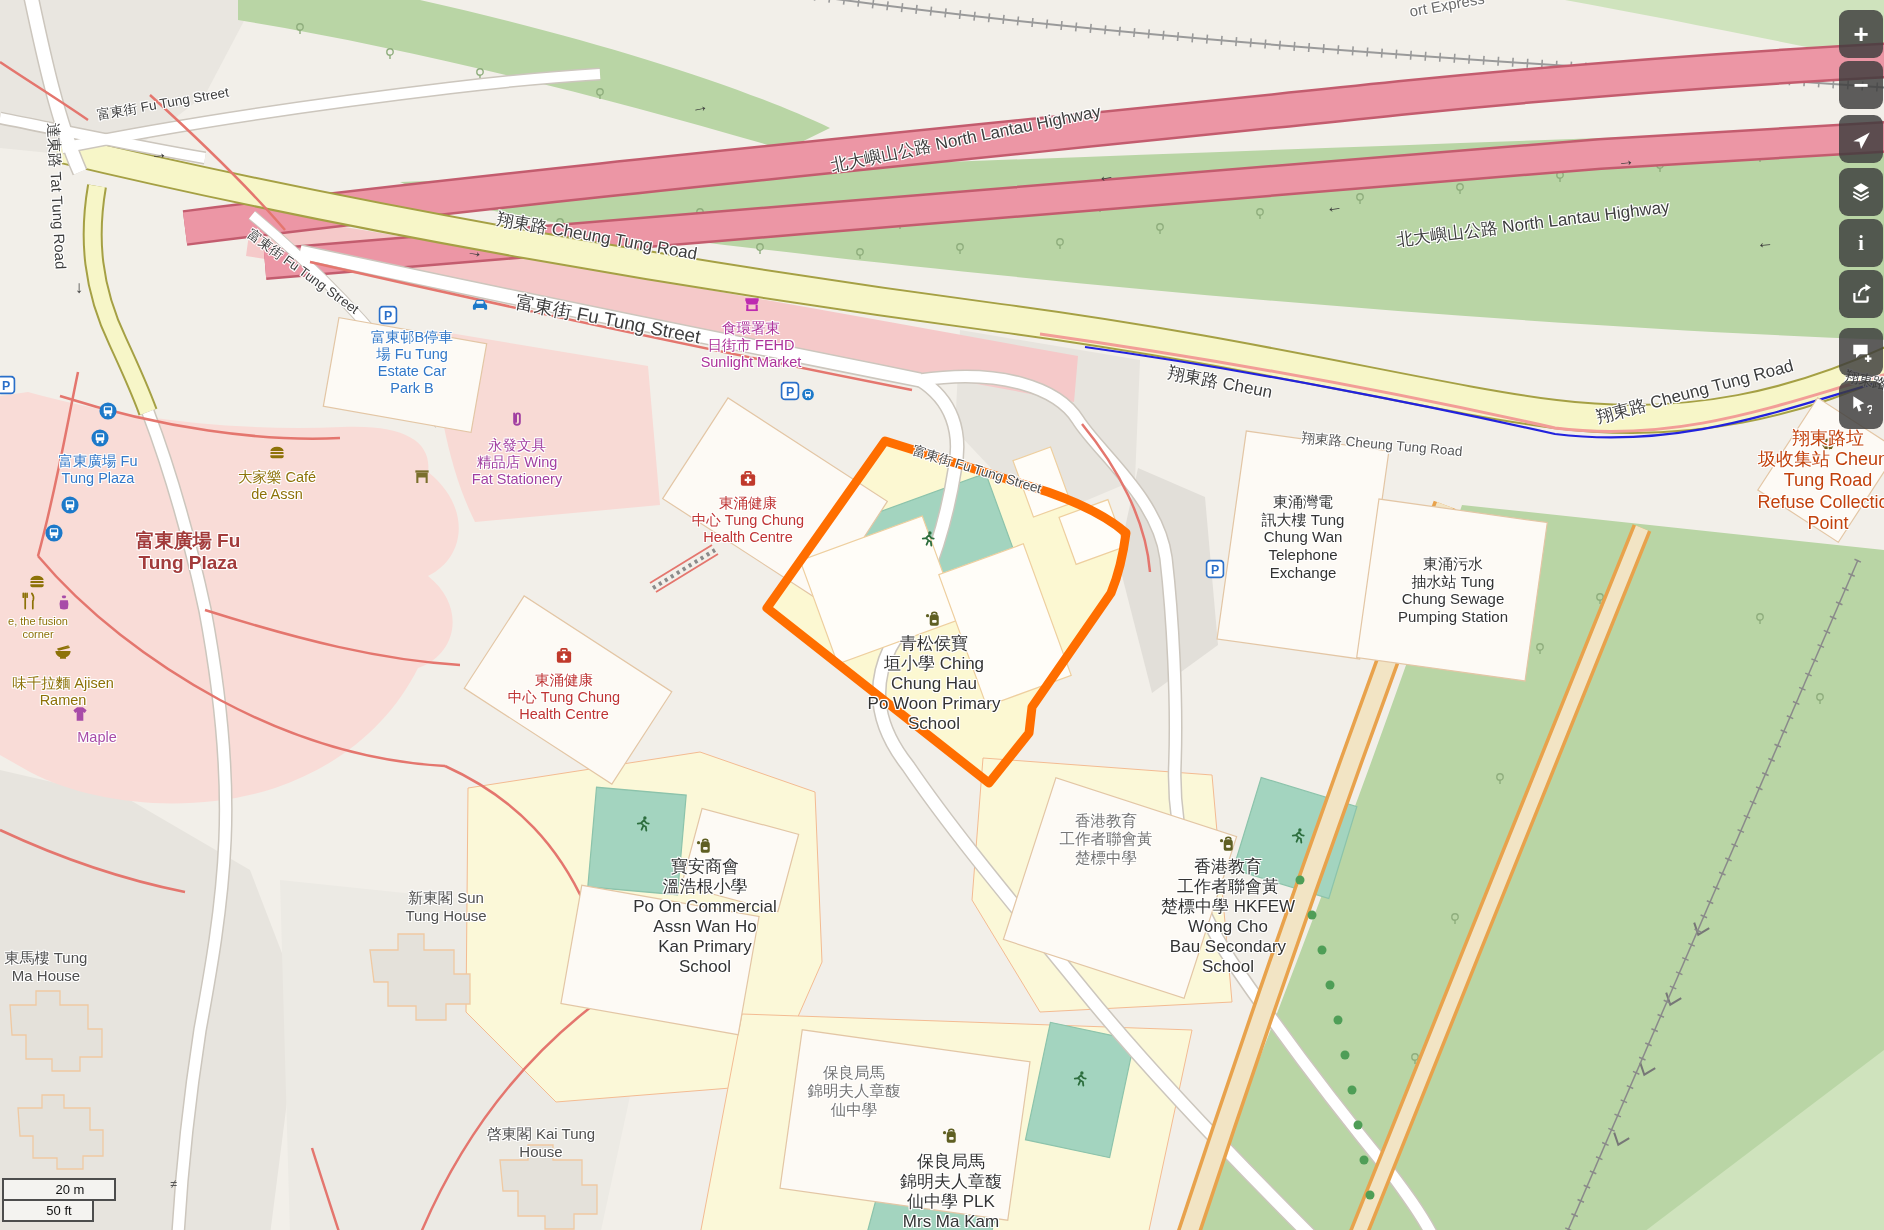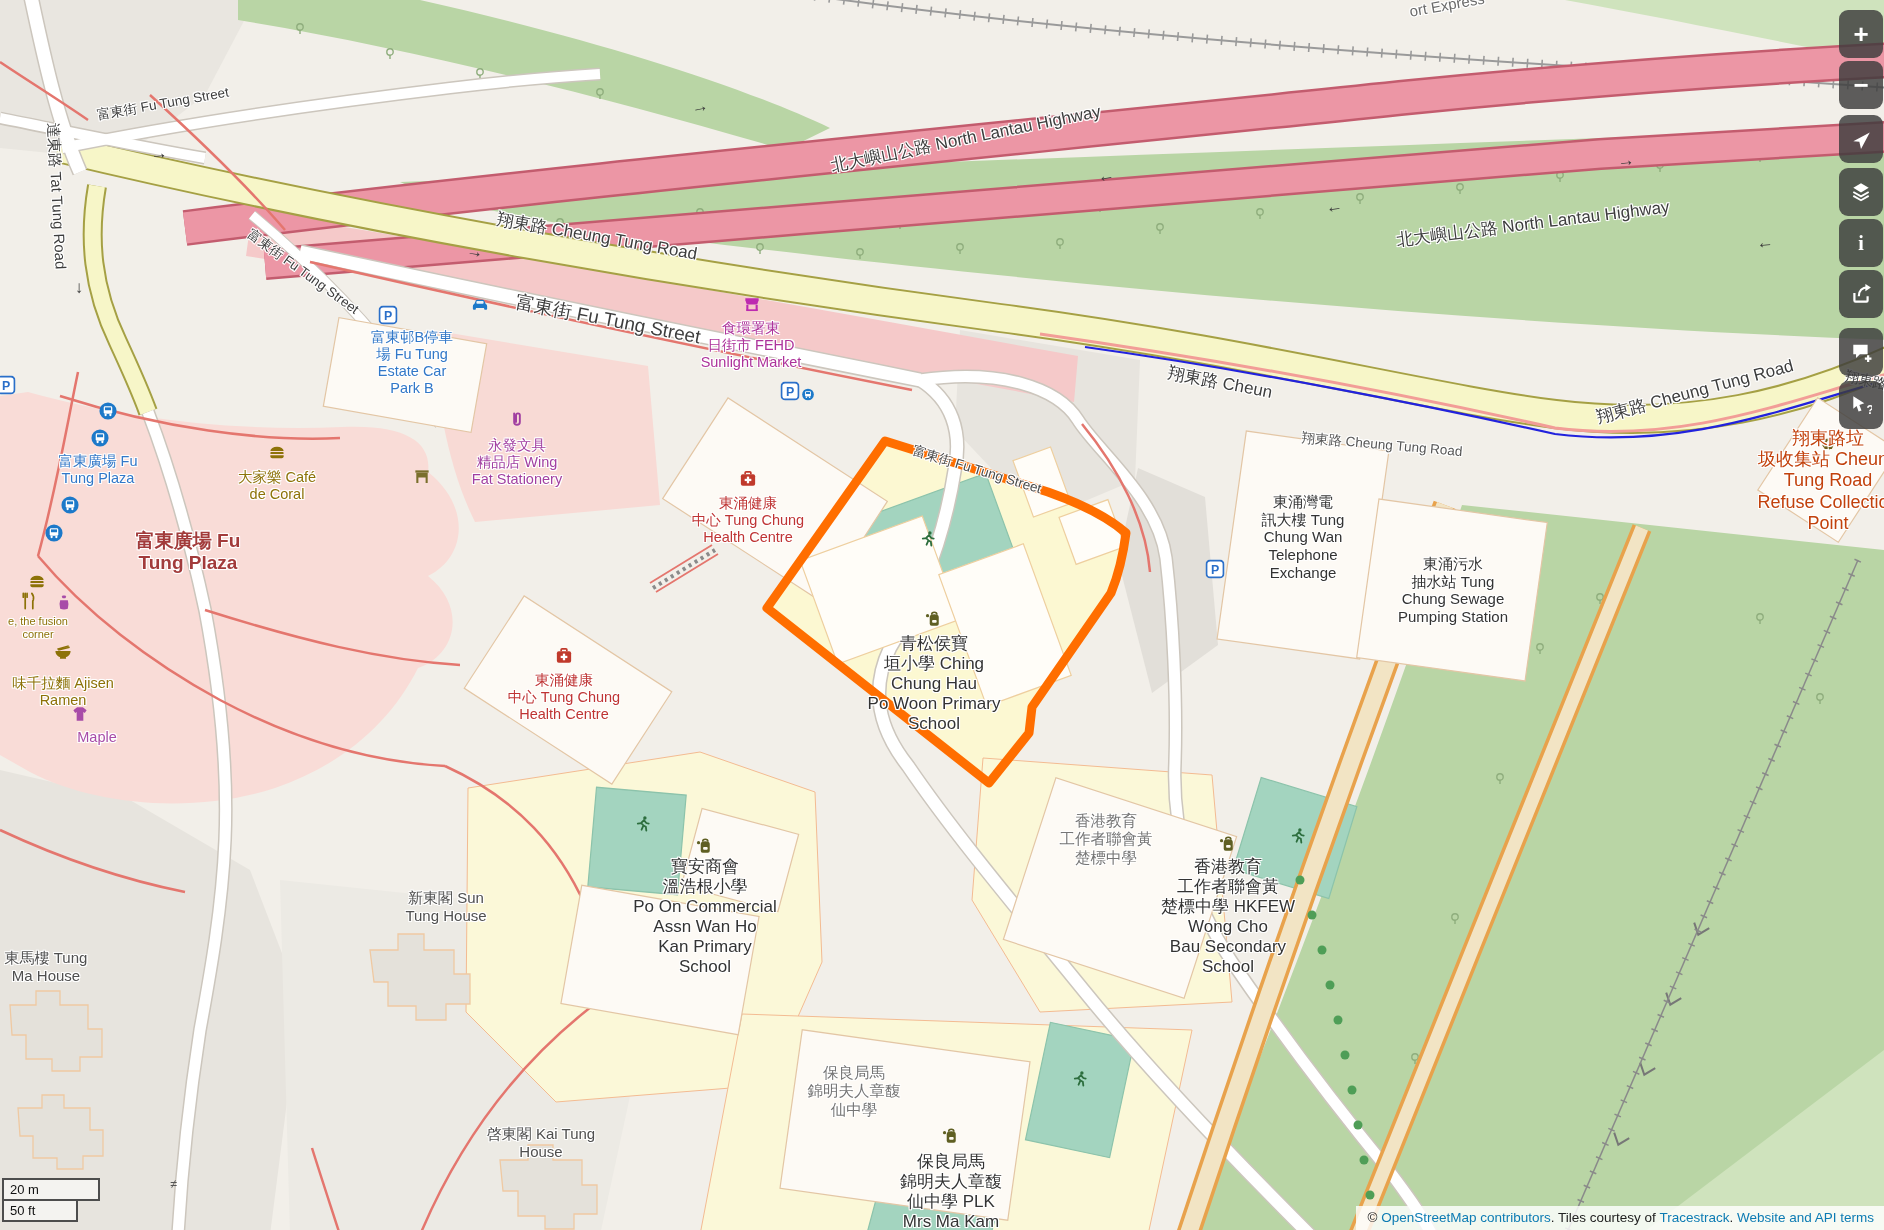--- a/index.html
+++ b/index.html
@@ -12,21 +12,21 @@
   .map-icon{position:absolute;transform:translate(-50%,-50%);}
   .oneway{position:absolute;color:#3a3a3a;font-size:17px;font-weight:bold;}
   
   .ctl{position:absolute;left:1839px;width:44px;height:48px;border-radius:9px;
        background:rgba(60,60,60,.82);color:#fff;display:flex;align-items:center;justify-content:center;
        cursor:pointer;border:none;padding:0;}
   .ctl svg{display:block;}
   .ctl-glyph{font-size:26px;font-weight:bold;line-height:1;font-family:"Liberation Sans",sans-serif;}
   
   #scalebar{position:absolute;left:2px;bottom:8px;font-size:13px;color:#111;}
-  .scale-line{background:rgba(255,255,255,.55);padding:0 0 0 6px;height:19px;line-height:19px;}
+  .scale-line{background:rgba(255,255,255,.55);padding:0 0 0 22px;height:19px;line-height:19px;text-align:center;}
   .scale-metric{width:88px;border:2px solid #4d4d4d;}
   .scale-imperial{width:66px;border:2px solid #4d4d4d;border-top:none;}
   
   #attribution{position:absolute;right:0;bottom:0;background:rgba(255,255,255,.82);
      font-size:13.5px;color:#222;padding:4px 10px 5px 12px;white-space:nowrap;}
   #attribution a{color:#0c7bb3;text-decoration:none;cursor:pointer;}
 </style>
 </head>
 <body>
 
@@ -479,21 +479,21 @@
       <div class="map-label" style="left: 1382px; top: 445px; color: rgb(86, 86, 86); font-size: 13.5px; transform: translate(-50%, -50%) rotate(5deg);">翔東路 Cheung Tung Road</div>
       <div class="map-label" style="left: 1447px; top: 5px; color: rgb(106, 106, 106); font-size: 15px; transform: translate(-50%, -50%) rotate(-10deg);">ort Express</div>
       <div class="map-label" style="left: 1866px; top: 380px; color: rgb(61, 61, 61); font-size: 14px; transform: translate(-50%, -50%) rotate(12deg);">翔東路</div>
       <div class="map-label" style="left: 412px; top: 363px; color: rgb(50, 120, 200); font-size: 14.5px; transform: translate(-50%, -50%) rotate(0deg);">富東邨B停車
 場 Fu Tung
 Estate Car
 Park B</div>
       <div class="map-label" style="left: 98px; top: 470px; color: rgb(50, 120, 200); font-size: 14.5px; transform: translate(-50%, -50%) rotate(0deg);">富東廣場 Fu
 Tung Plaza</div>
       <div class="map-label" style="left: 277px; top: 486px; color: rgb(141, 114, 8); font-size: 14.5px; transform: translate(-50%, -50%) rotate(0deg);">大家樂 Café
-de Coral</div>
+de Assn</div>
       <div class="map-label" style="left: 188px; top: 552px; color: rgb(162, 59, 59); font-size: 19px; font-weight: 600; transform: translate(-50%, -50%) rotate(0deg);">富東廣場 Fu
 Tung Plaza</div>
       <div class="map-label" style="left: 38px; top: 628px; color: rgb(141, 114, 8); font-size: 11px; transform: translate(-50%, -50%) rotate(0deg);">e, the fusion
 corner</div>
       <div class="map-label" style="left: 63px; top: 692px; color: rgb(141, 114, 8); font-size: 14.5px; transform: translate(-50%, -50%) rotate(0deg); text-align: center;">味千拉麵 Ajisen
 Ramen</div>
       <div class="map-label" style="left: 80px; top: 738px; color: rgb(168, 76, 168); font-size: 14.5px; transform: translate(-50%, -50%) rotate(0deg); margin-left: 17px;">Maple</div>
       <div class="map-label" style="left: 517px; top: 463px; color: rgb(161, 63, 161); font-size: 14.5px; transform: translate(-50%, -50%) rotate(0deg);">永發文具
 精品店 Wing
 Fat Stationery</div>
@@ -595,16 +595,13 @@
           <text x="15" y="18" font-size="11" font-weight="bold" fill="#fff">?</text>
         </svg>
       </button>
     </div>
 
   <div id="scalebar">
     <div class="scale-line scale-metric">20 m</div>
     <div class="scale-line scale-imperial">50 ft</div>
   </div>
 
-  <div id="attribution">
-    <span>© </span><a>OpenStreetMap contributors</a><span>. Tiles courtesy of </span><a>Tracestrack</a><span>. </span><a>Website and API terms</a>
-  </div>
 </div>
 
 </body></html>

